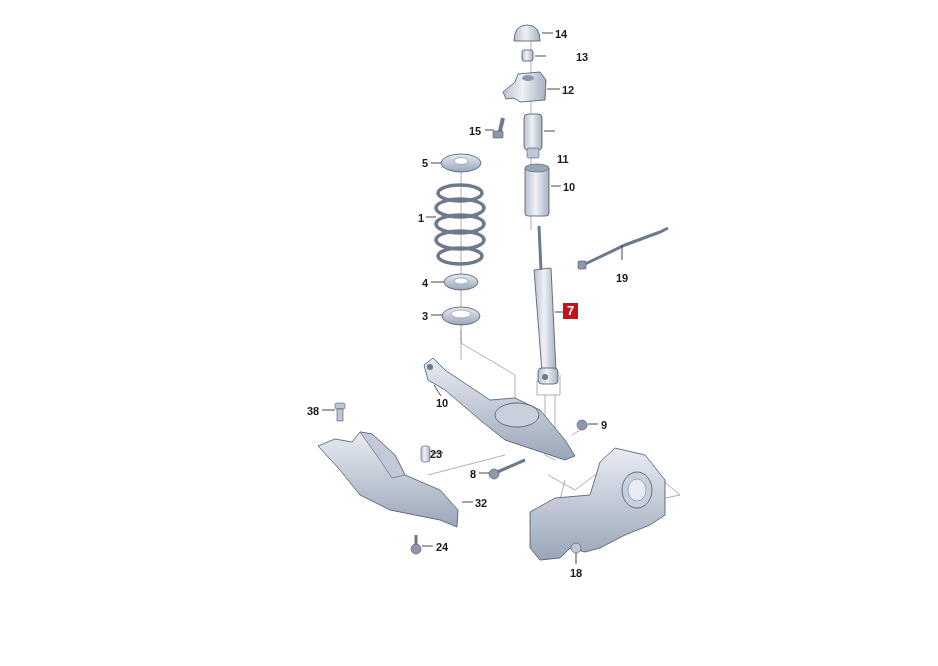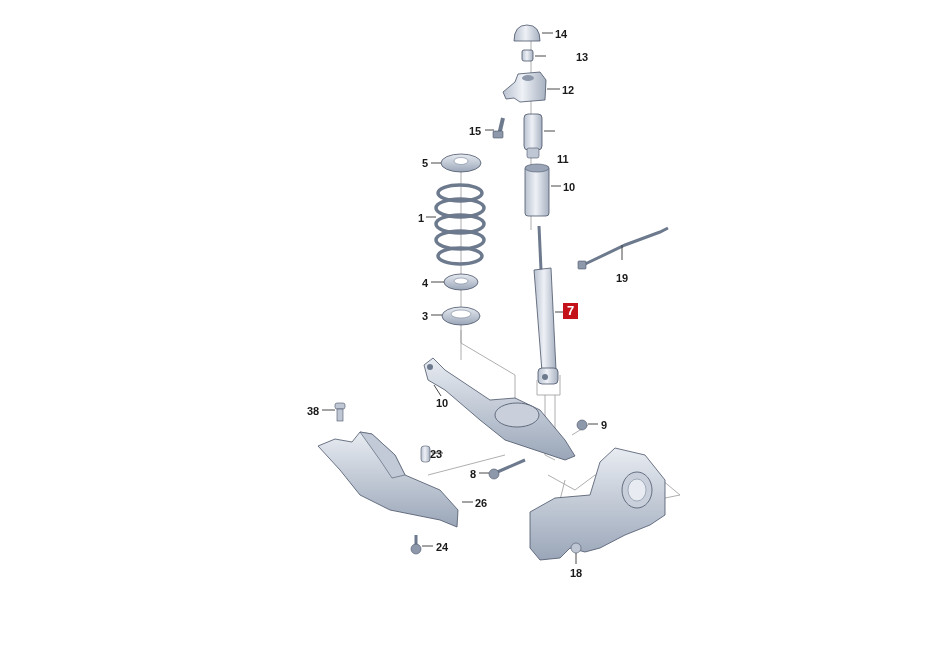--- a/index.html
+++ b/index.html
@@ -179,15 +179,15 @@
 <div class="callout" style="left:418px;top:212px;">1</div>
 <div class="callout" style="left:616px;top:272px;">19</div>
 <div class="callout" style="left:422px;top:277px;">4</div>
 <div class="callout highlight" style="left:563px;top:303px;">7</div>
 <div class="callout" style="left:422px;top:310px;">3</div>
 <div class="callout" style="left:436px;top:397px;">10</div>
 <div class="callout" style="left:307px;top:405px;">38</div>
 <div class="callout" style="left:601px;top:419px;">9</div>
 <div class="callout" style="left:430px;top:448px;">23</div>
 <div class="callout" style="left:470px;top:468px;">8</div>
-<div class="callout" style="left:475px;top:497px;">26</div>
+<div class="callout" style="left:475px;top:497px;">32</div>
 <div class="callout" style="left:436px;top:541px;">24</div>
 <div class="callout" style="left:570px;top:567px;">18</div>
 
 </body></html>

